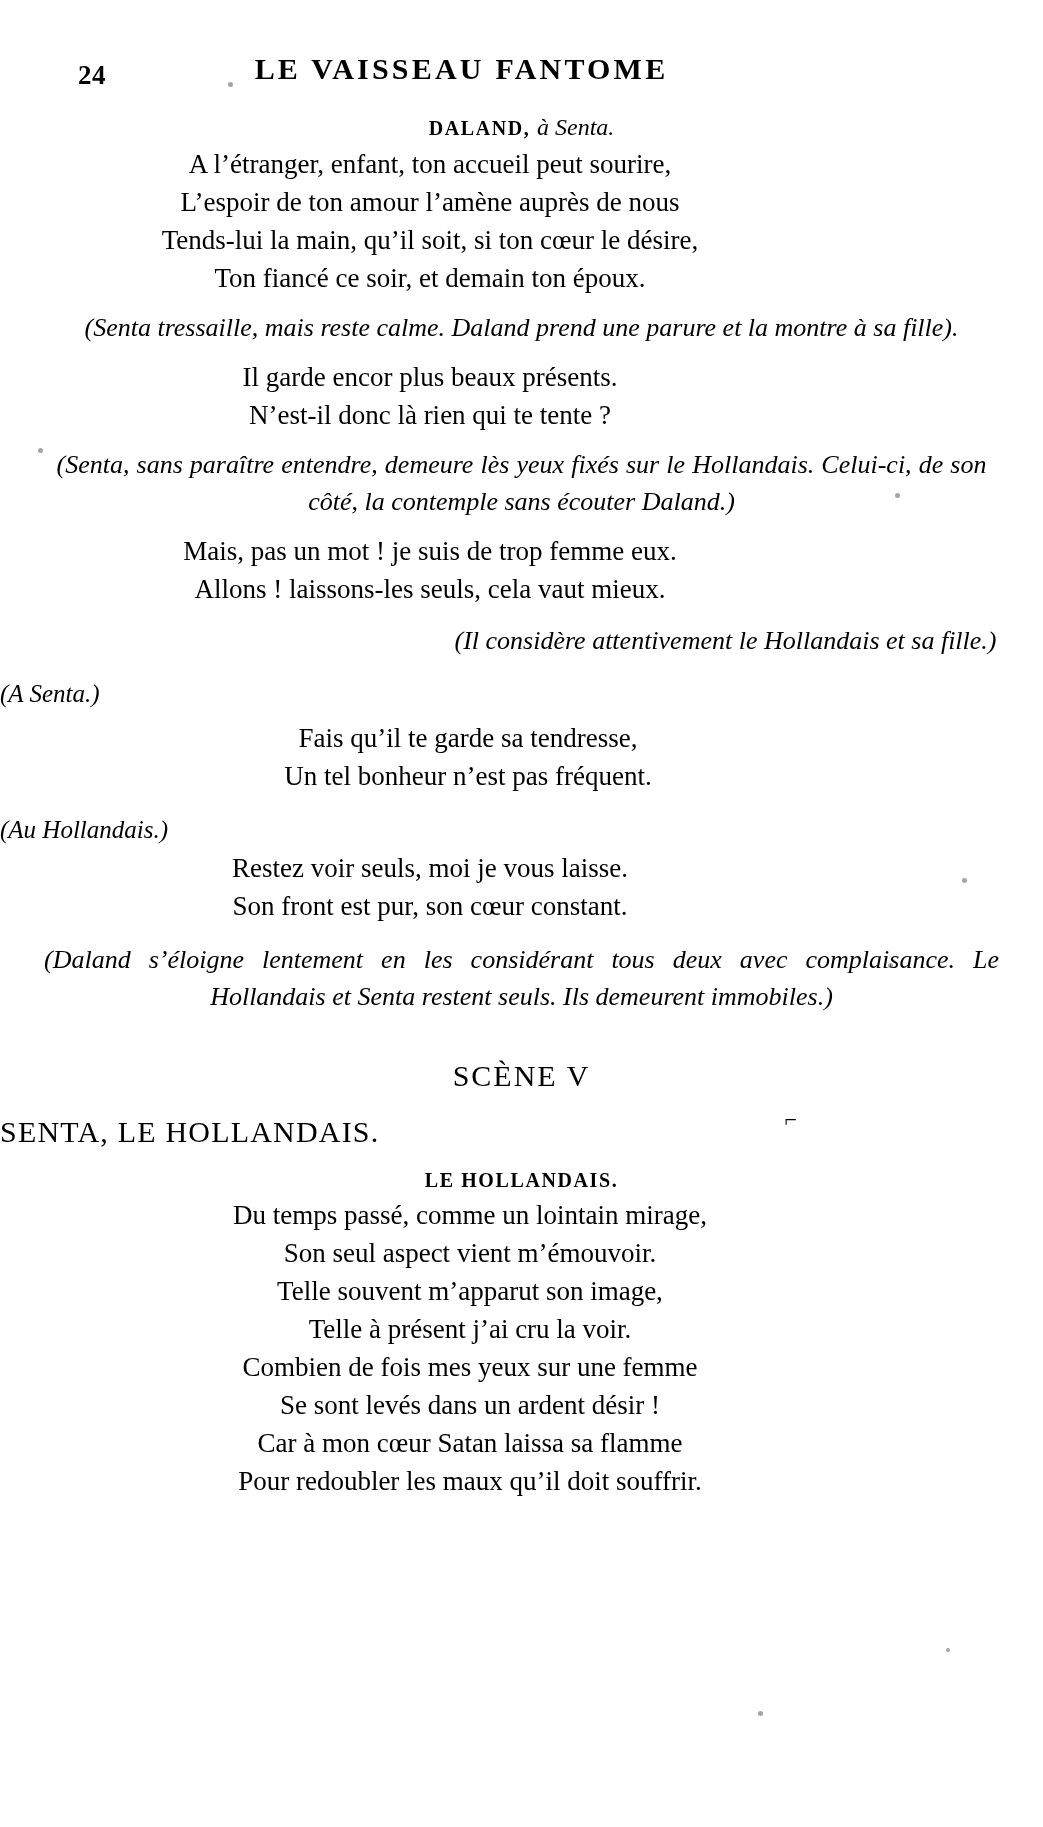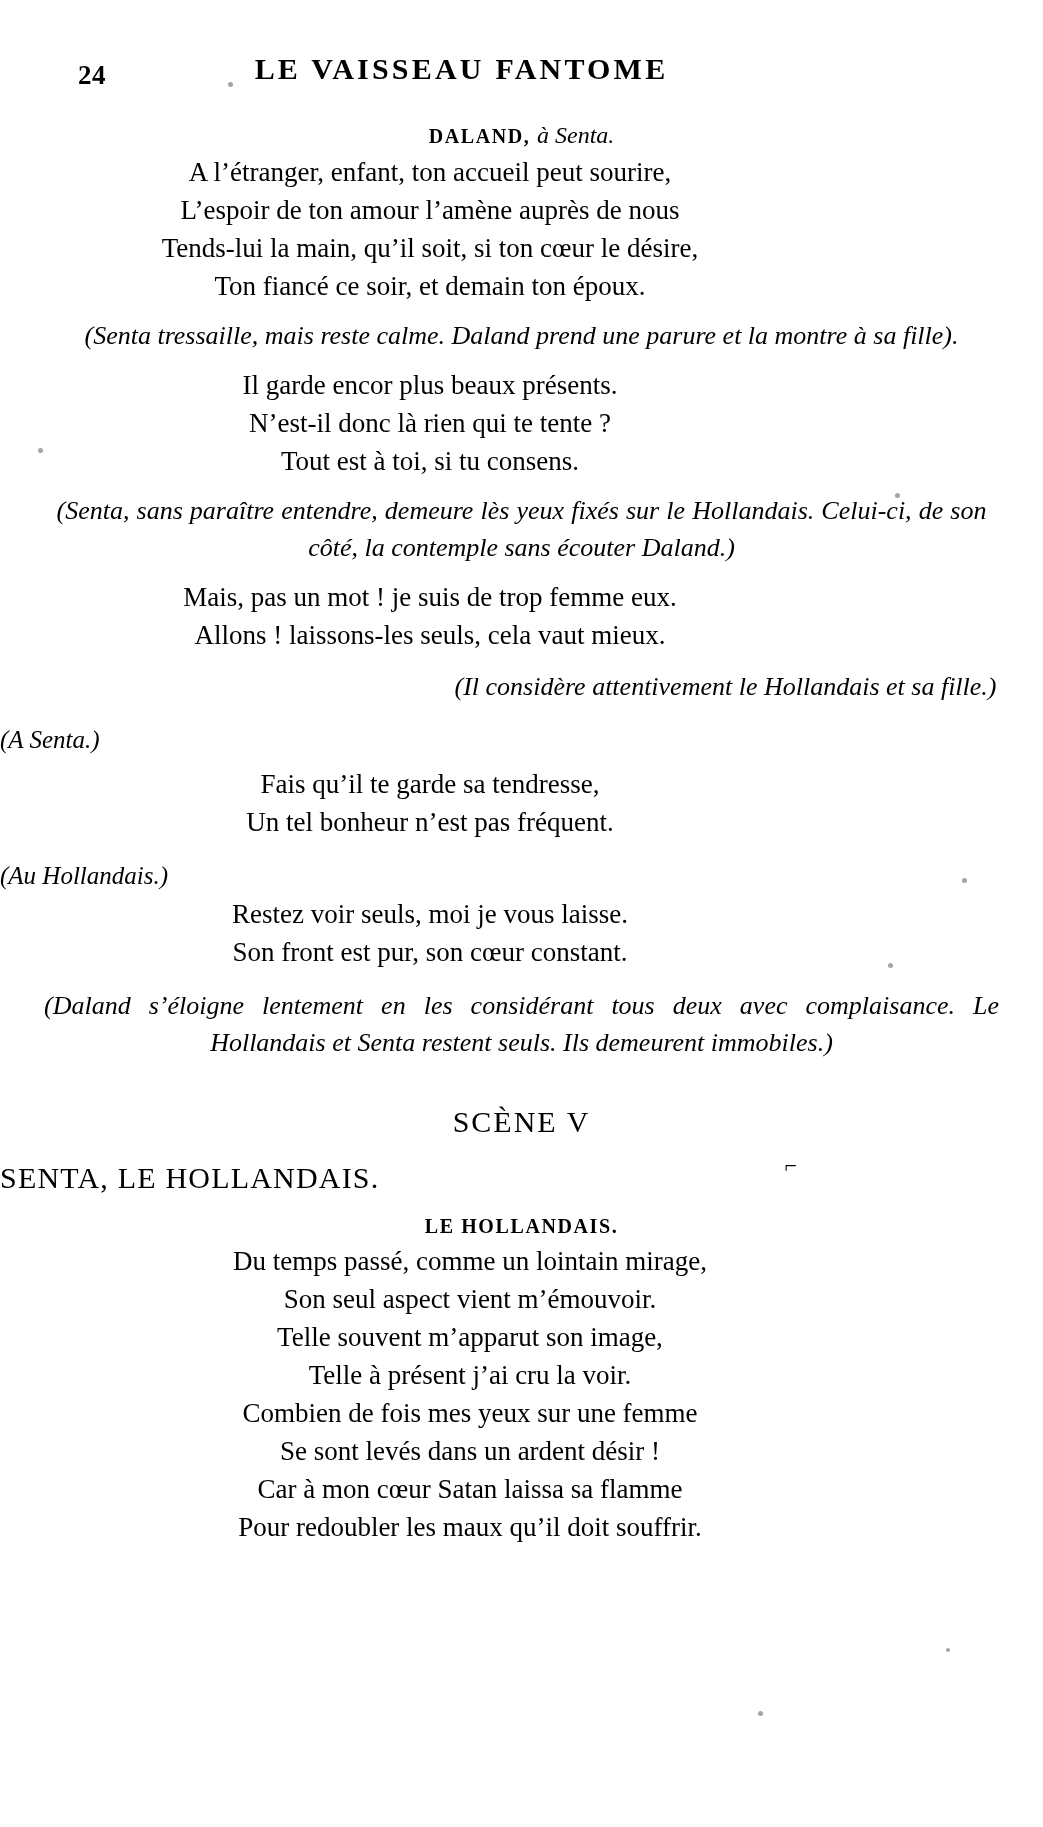--- a/index.html
+++ b/index.html
@@ -52,21 +52,21 @@
   }
 
   
   .block { margin: 0 auto; width: 900px; }
 
   .speaker {
     text-align: center;
     font-size: 20px;
     font-weight: bold;
     letter-spacing: 1.6px;
-    margin: 14px 0 4px 0;
+    margin: 6px 0 4px 0;
     font-family: "Liberation Serif", serif;
   }
   .speaker .ital {
     font-style: italic;
     font-weight: normal;
     font-size: 24px;
     letter-spacing: 0;
   }
 
   .verse {
@@ -154,34 +154,33 @@
     <div>L’espoir de ton amour l’amène auprès de nous</div>
     <div>Tends-lui la main, qu’il soit, si ton cœur le désire,</div>
     <div>Ton fiancé ce soir, et demain ton époux.</div>
   </div>
 
   <div class="stage justify w2" style="width:940px;">(Senta tressaille, mais reste calme. Daland prend une parure et la montre à sa fille).</div>
 
   <div class="block verse w1">
     <div>Il garde encor plus beaux présents.</div>
     <div>N’est-il donc là rien qui te tente ?</div>
-    <div>Tout est à toi, si tu consens.</div>
   </div>
 
   <div class="stage justify" style="width:930px;">(Senta, sans paraître entendre, demeure lès yeux fixés sur le Hollandais. Celui-ci, de son côté, la contemple sans écouter Daland.)</div>
 
   <div class="block verse w1">
     <div>Mais, pas un mot ! je suis de trop femme eux.</div>
     <div>Allons ! laissons-les seuls, cela vaut mieux.</div>
   </div>
 
   <div class="stage" style="width:950px; margin-top:14px; margin-bottom:0;text-align:right;">(Il considère attentivement le Hollandais et sa fille.)</div>
   <div class="stage-left">(A Senta.)</div>
 
-  <div class="block verse w1" style="margin-top:8px;">
+  <div class="block verse w1" style="margin-top:8px;margin-left:38px;">
     <div>Fais qu’il te garde sa tendresse,</div>
     <div>Un tel bonheur n’est pas fréquent.</div>
   </div>
 
   <div class="stage-left">(Au Hollandais.)</div>
 
   <div class="block verse w1">
     <div>Restez voir seuls, moi je vous laisse.</div>
     <div>Son front est pur, son cœur constant.</div>
   </div>

